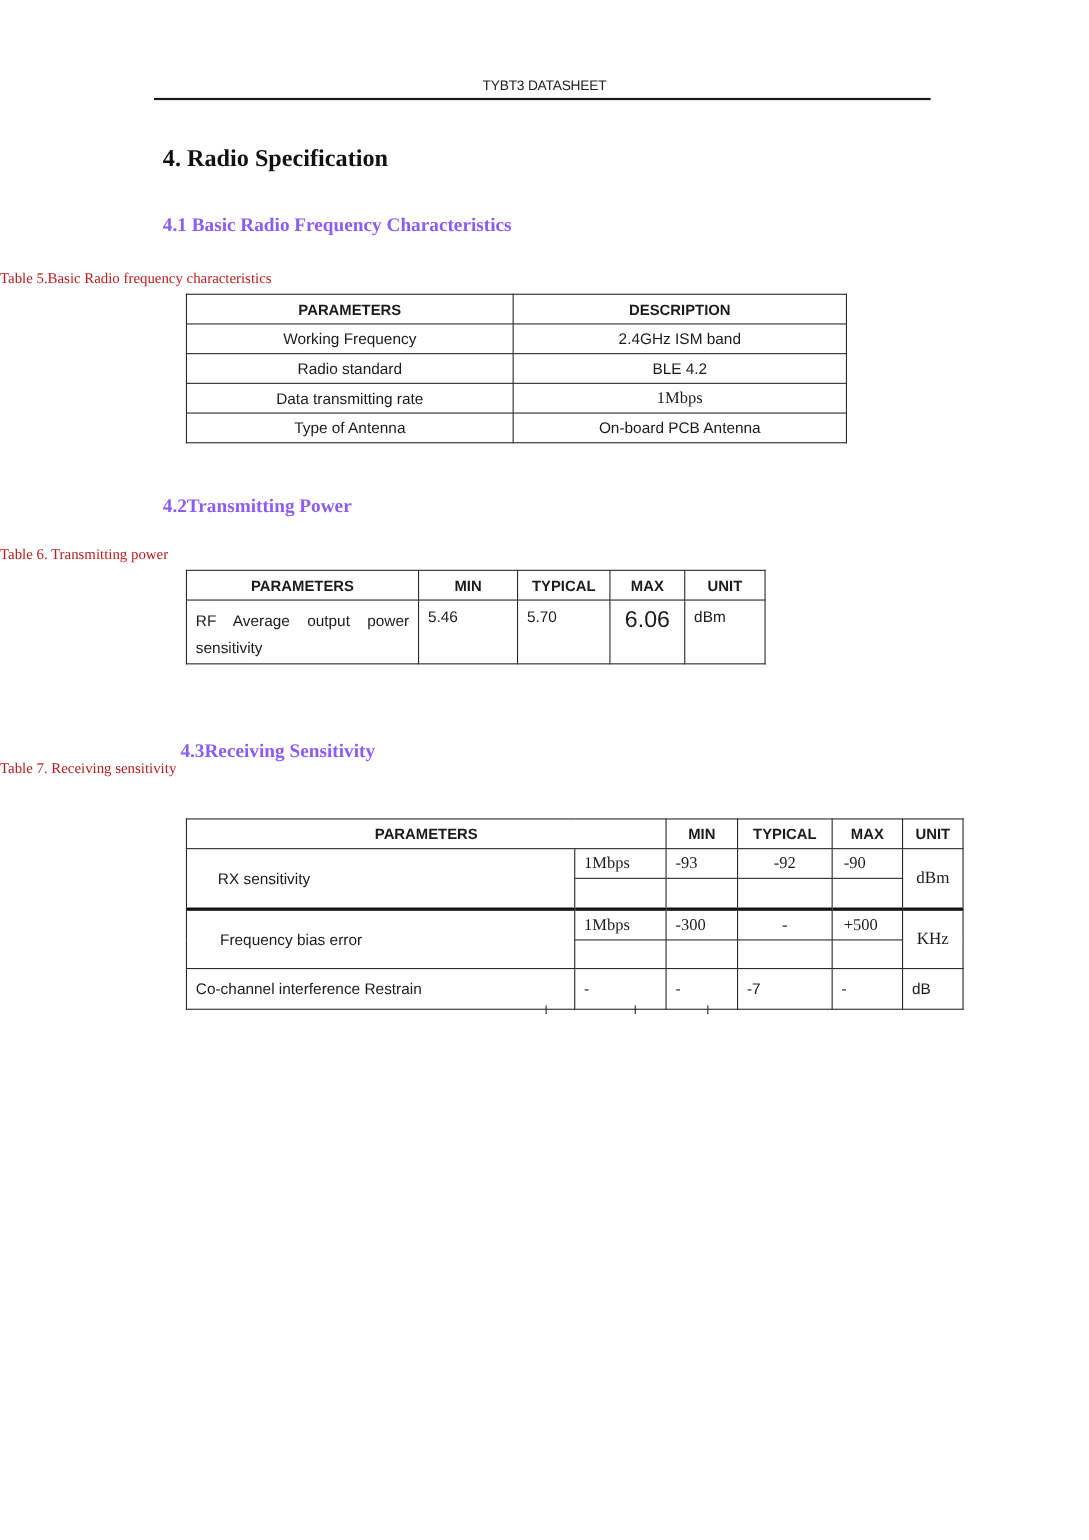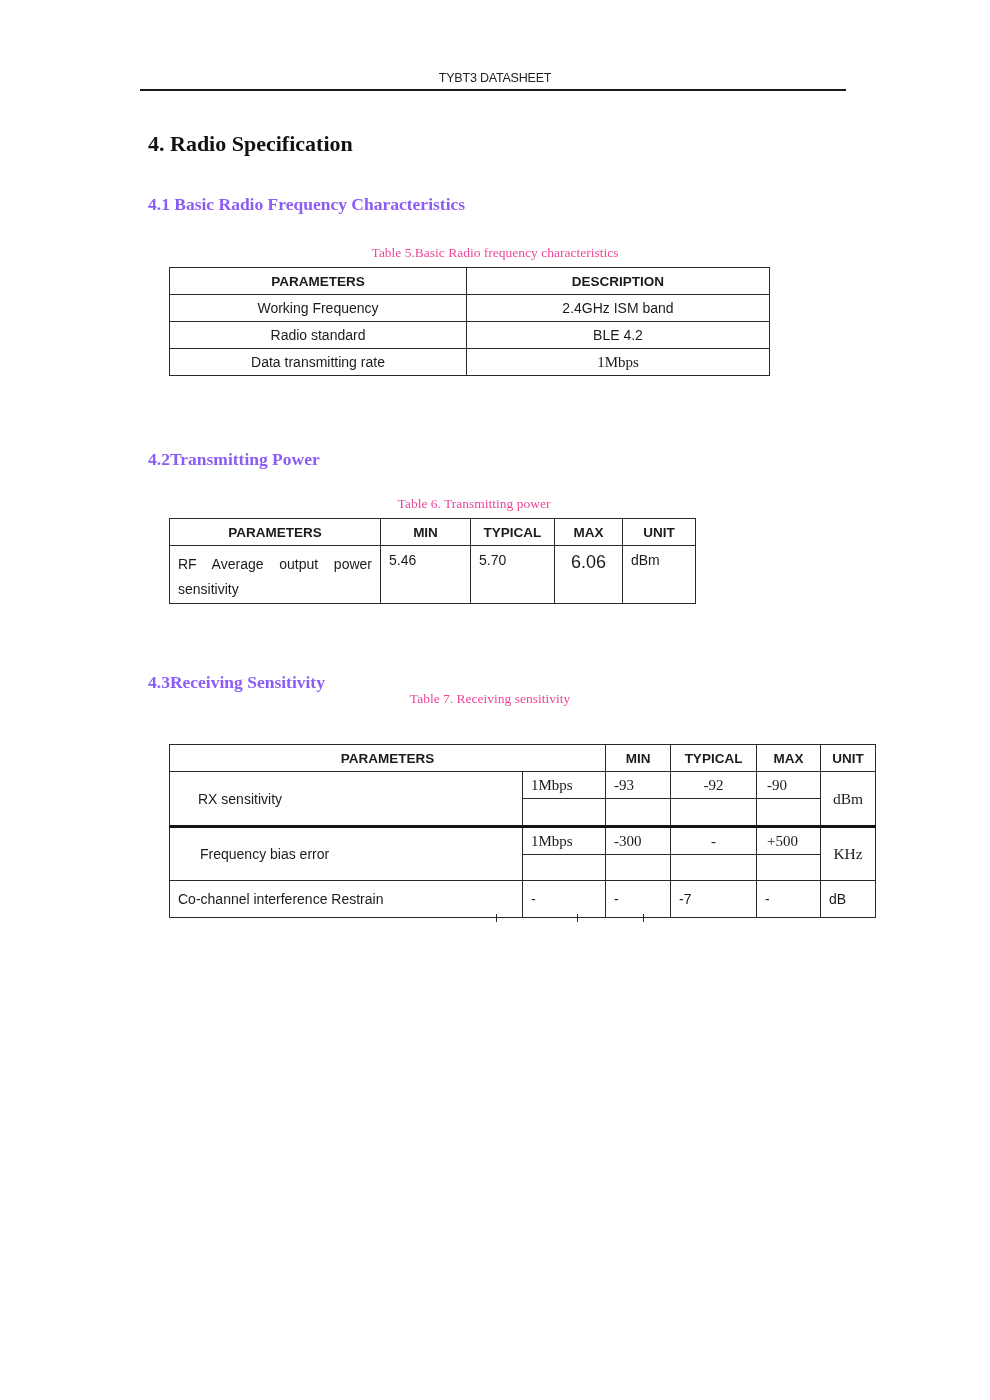--- a/index.html
+++ b/index.html
@@ -29,27 +29,26 @@
     top:131px;left:148px;
     font-family:"Liberation Serif","DejaVu Serif",serif;
     font-weight:bold;font-size:22px;color:#111;
   }
   .h2{
     font-family:"Liberation Serif","DejaVu Serif",serif;
     font-weight:bold;font-size:17.5px;color:#8b5cf6;
   }
   .h2-41{top:194px;left:148px;}
   .h2-42{top:449px;left:148px;}
-  .h2-43{top:672px;left:148px;text-align:center;}
+  .h2-43{top:672px;left:164px;text-align:center;}
 
   
   .caption{
     font-family:"Liberation Serif","DejaVu Serif",serif;
-    font-size:13.5px;color:#ec4899;
-    text-align:center;
+    font-size:13.5px;color:#b91c1c;
   }
   .cap5{top:245px;left:0;width:990px;}
   .cap6{top:496px;left:0;width:948px;}
   .cap7{top:691px;left:0;width:980px;}
 
   
   table{
     border-collapse:collapse;
     table-layout:fixed;
     margin-left:27px;
@@ -72,21 +71,21 @@
   .tbl5 td{text-align:center;height:26px;}
   .tbl5 th{height:26px;}
 
   
   .tbl6{top:518px;left:142px;width:526px;}
   .tbl6 th{height:26px;}
   .tbl6 td{height:51px;vertical-align:top;padding-top:6px;}
   .t6-param{padding-left:8px;padding-right:8px;white-space:normal;line-height:25px;padding-top:2px;}
   .t6-l1{text-align:justify;text-align-last:justify;}
   .t6-l2{text-align:left;}
-  .t6-max{font-size:18px;text-align:center;}
+  .t6-max{font-size:21px;text-align:center;}
 
   
   .tbl7{top:744px;left:142px;width:706px;}
   .tbl7 th{height:26px;}
   .r27 td{height:26px;}
   .r26 td{height:25px;}
   .r37 td{height:36px;}
   .tbl7 td{vertical-align:middle;}
   .lbl-rx{padding-left:28px;text-align:left;}
   .lbl-fb{padding-left:30px;text-align:left;}
@@ -129,20 +128,24 @@
     <td>Working Frequency</td>
     <td>2.4GHz ISM band</td>
   </tr>
   <tr>
     <td>Radio standard</td>
     <td>BLE 4.2</td>
   </tr>
   <tr>
     <td>Data transmitting rate</td>
     <td class="serif">1Mbps</td>
+  </tr>
+  <tr>
+    <td>Type of Antenna</td>
+    <td>On-board PCB Antenna</td>
   </tr>
 </tbody>
   </table>
 
 <div class="abs h2 h2-42">4.2Transmitting Power</div>
 <div class="abs caption cap6">Table 6. Transmitting power</div>
 <table class="abs tbl6">
   <colgroup>
     <col style="width:211px">
       <col style="width:90px">

